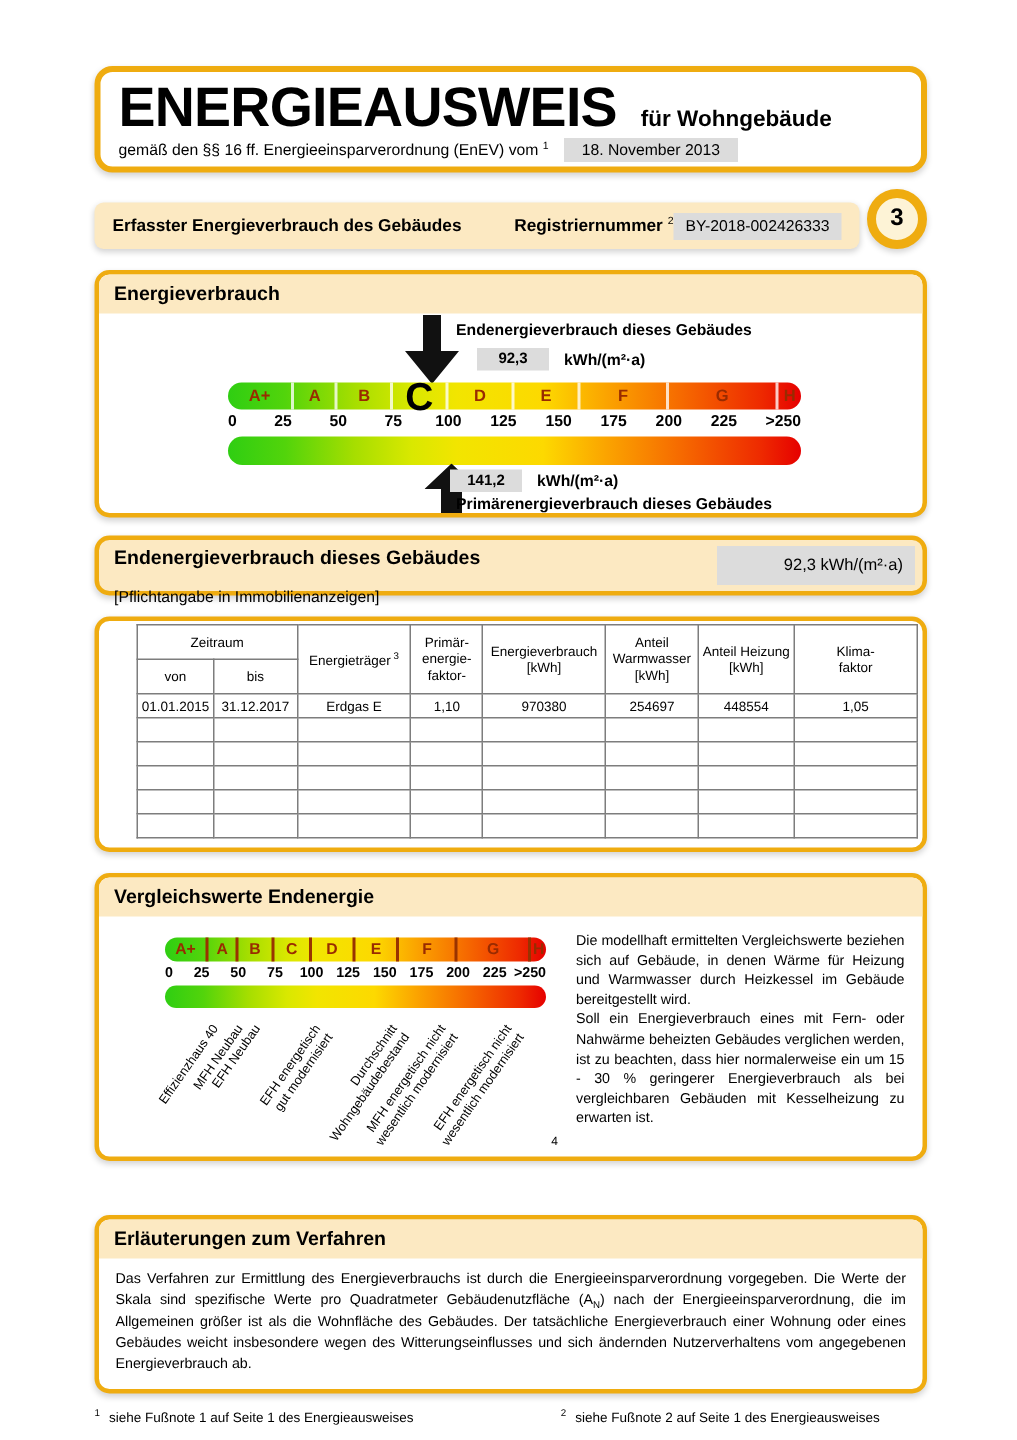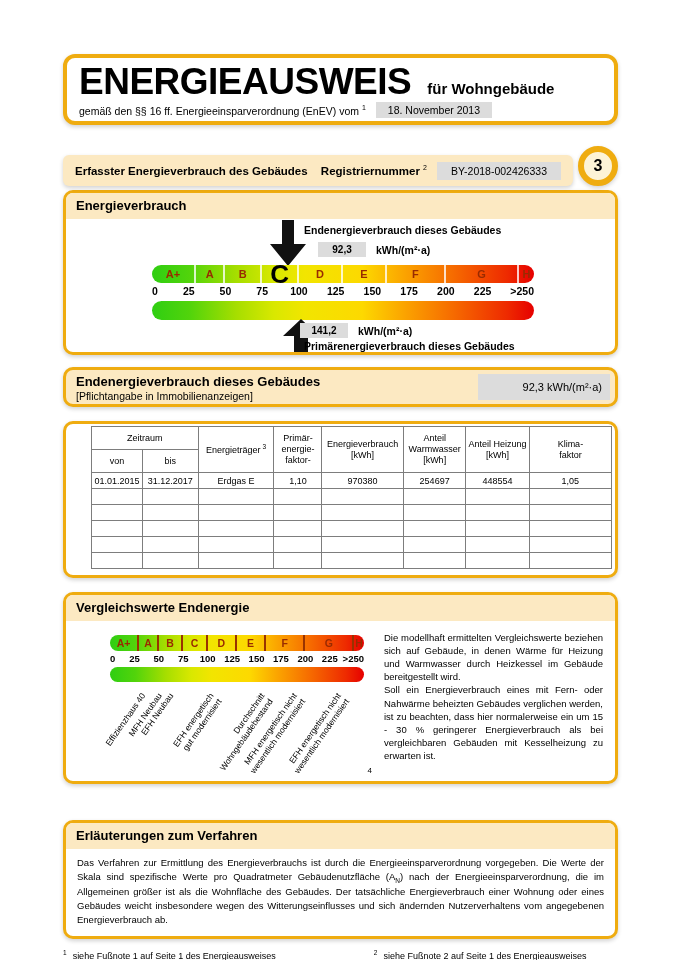--- a/index.html
+++ b/index.html
@@ -6,38 +6,38 @@
     --gold:#EFAC10;
     --cream:#FCE9C2;
     --graybox:#DCDCDC;
     --letter-red:#992B00;
   }
   *{margin:0;padding:0;box-sizing:border-box;}
   body{width:678px;height:960px;background:#f4f4f4;font-family:"Liberation Sans",sans-serif;color:#000;}
   .page{position:relative;width:678px;height:960px;background:#fff;overflow:hidden;}
   .content{position:absolute;left:63px;top:44px;width:555px;}
 
-  .shadow{box-shadow:0 2px 4px rgba(0,0,0,.18);margin-top:10px;}
+  .shadow{box-shadow:0 2px 4px rgba(0,0,0,.18);}
 
   
   .header-box{border:4px solid var(--gold);border-radius:12px;height:71px;padding:4px 12px 6px;background:#fff;}
   .title-row{display:flex;align-items:baseline;gap:16px;}
   .main-title{font-size:37px;font-weight:bold;line-height:1.08;letter-spacing:-.5px;}
   .sub-title{font-size:15px;font-weight:bold;}
   .law-row{display:flex;align-items:center;gap:10px;font-size:10.5px;margin-top:0;}
   .law-row sup{font-size:7px;}
   .graybox{background:var(--graybox);padding:2px 12px;font-size:10.5px;}
 
   
   .info-row{position:relative;margin-top:15px;height:36px;}
-  .info-bar{position:absolute;left:0;top:5px;width:510px;height:31px;background:var(--cream);border-radius:6px;display:flex;align-items:center;gap:10px;padding:0 12px;}
+  .info-bar{position:absolute;left:0;top:5px;width:510px;height:31px;background:var(--cream);border-radius:6px;display:flex;align-items:center;padding:0 12px;}
   .info-label{font-weight:bold;font-size:11.5px;flex:1;}
   .reg-label{font-weight:bold;font-size:11.5px;}
   .reg-label sup{font-size:7px;font-weight:normal;}
-  .reg-box{background:var(--graybox);font-size:10.5px;width:124px;text-align:center;padding:3px 0;}
+  .reg-box{background:var(--graybox);font-size:10.5px;width:112px;text-align:center;padding:3px 0;}
   .page-circle{position:absolute;right:0;top:-4px;width:40px;height:40px;border:6px solid var(--gold);border-radius:50%;background:#FDF3D6;display:flex;align-items:center;justify-content:center;font-size:16px;font-weight:bold;}
 
   
   .section{border:3px solid var(--gold);border-radius:10px;margin-top:14px;background:#fff;overflow:hidden;}
   .section-head{background:var(--cream);padding:5px 10px 6px;font-weight:bold;font-size:13px;}
 
   
   .ev-body{position:relative;height:133px;}
   .scalewrap{position:absolute;left:86px;top:0;width:382px;height:133px;}
   .grad{background:linear-gradient(to right,#2fce12 0%,#52d40b 10%,#a6de00 22%,#d9e800 32%,#f2e500 40%,#fdd900 55%,#fba400 66%,#f66a00 79%,#ee2a00 93%,#e60000 100%);}
@@ -56,21 +56,21 @@
   .valrow{position:absolute;display:flex;align-items:center;gap:10px;}
   .end-valrow{top:23px;left:146px;margin-left:20px;}
   .pri-valrow{top:104px;left:148px;}
   .value-box{background:var(--graybox);width:48px;text-align:center;font-size:10px;font-weight:bold;padding:2px 0;}
   .unit{font-size:10.5px;font-weight:bold;}
   .pri-label{position:absolute;top:121px;left:152px;font-weight:bold;font-size:10.5px;}
 
   
   .ee-box{position:relative;margin-top:12px;border:3px solid var(--gold);border-radius:10px;background:var(--cream);height:40px;padding:4px 10px;}
   .ee-title{font-weight:bold;font-size:13px;}
-  .ee-sub{font-size:10.5px;margin-top:1px;}
+  .ee-sub{font-size:10.5px;margin-top:13px;}
   .ee-value{position:absolute;right:5px;top:4px;bottom:4px;width:132px;background:var(--graybox);display:flex;align-items:center;justify-content:flex-end;padding-right:8px;font-size:11px;}
 
   
   .tbl-wrap{padding:2px 3px 6px;margin-left:22px;}
   table{width:100%;border-collapse:collapse;table-layout:fixed;font-size:9px;}
   th,td{border:1px solid #7d7d7d;text-align:center;font-weight:normal;padding:0 2px;}
   thead th{height:23px;white-space:pre-line;line-height:1.2;}
   thead th sup{font-size:6.5px;}
   tbody td{height:16px;}
 

